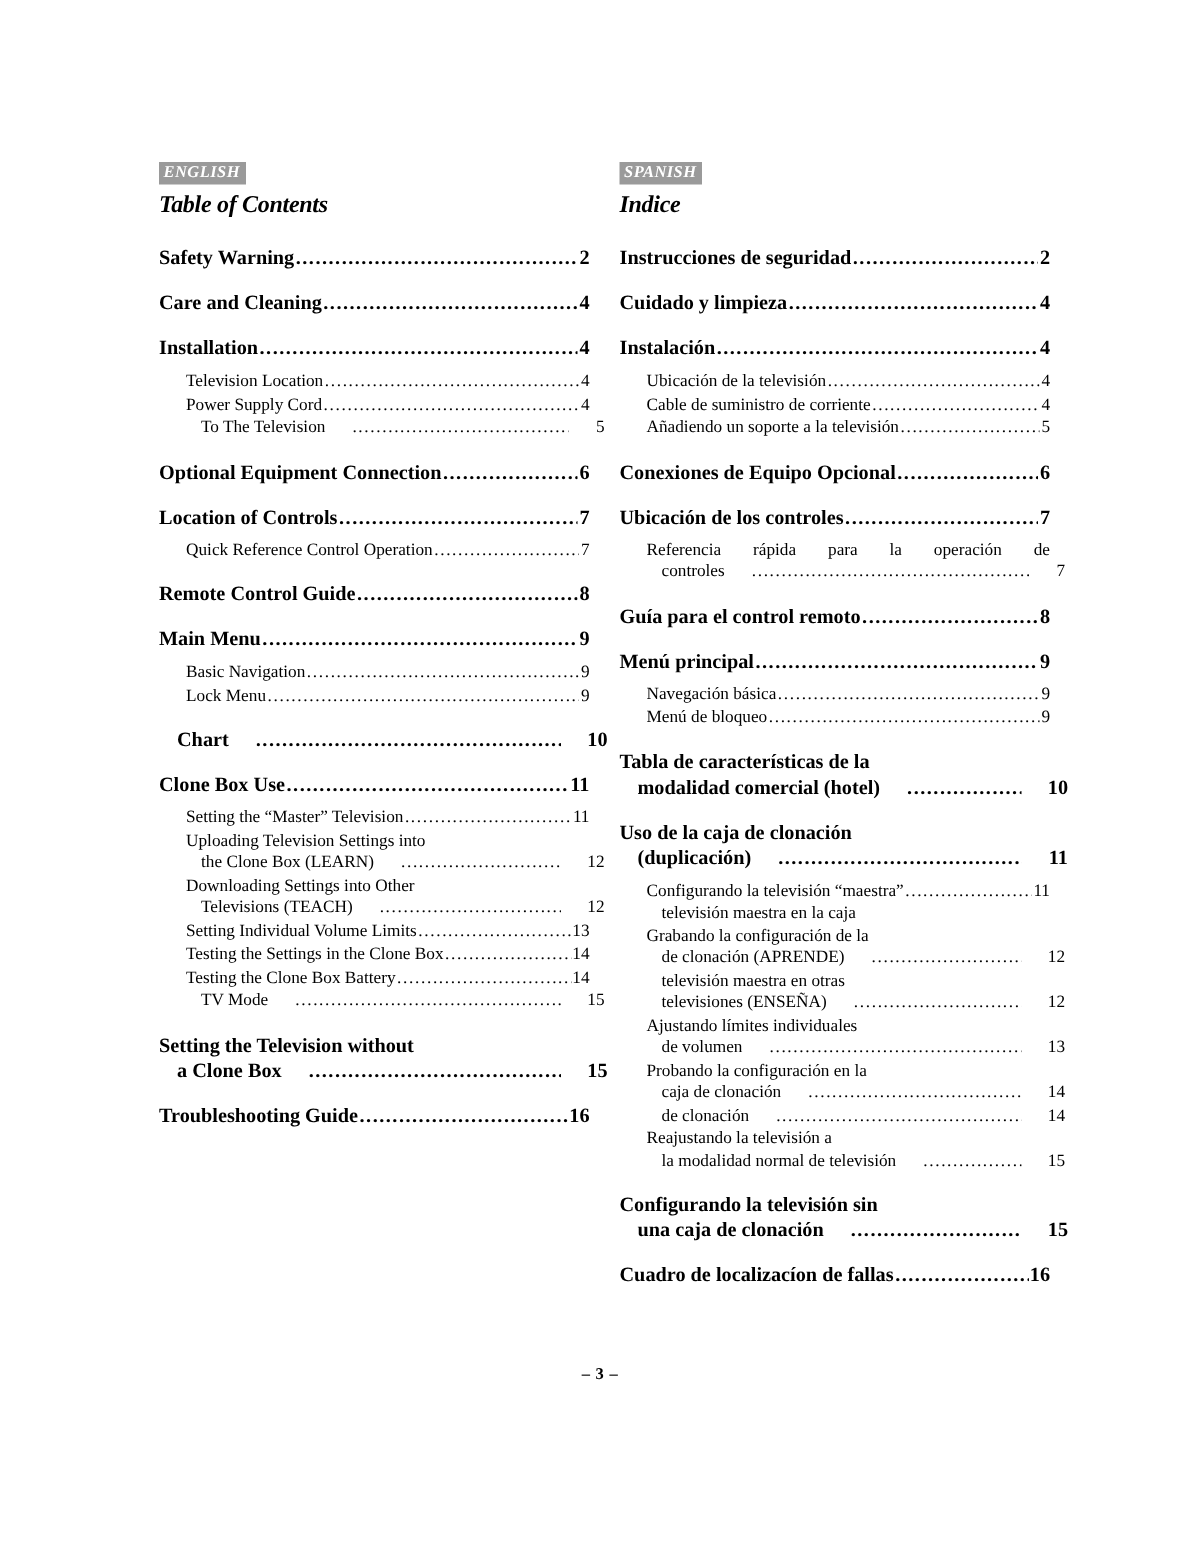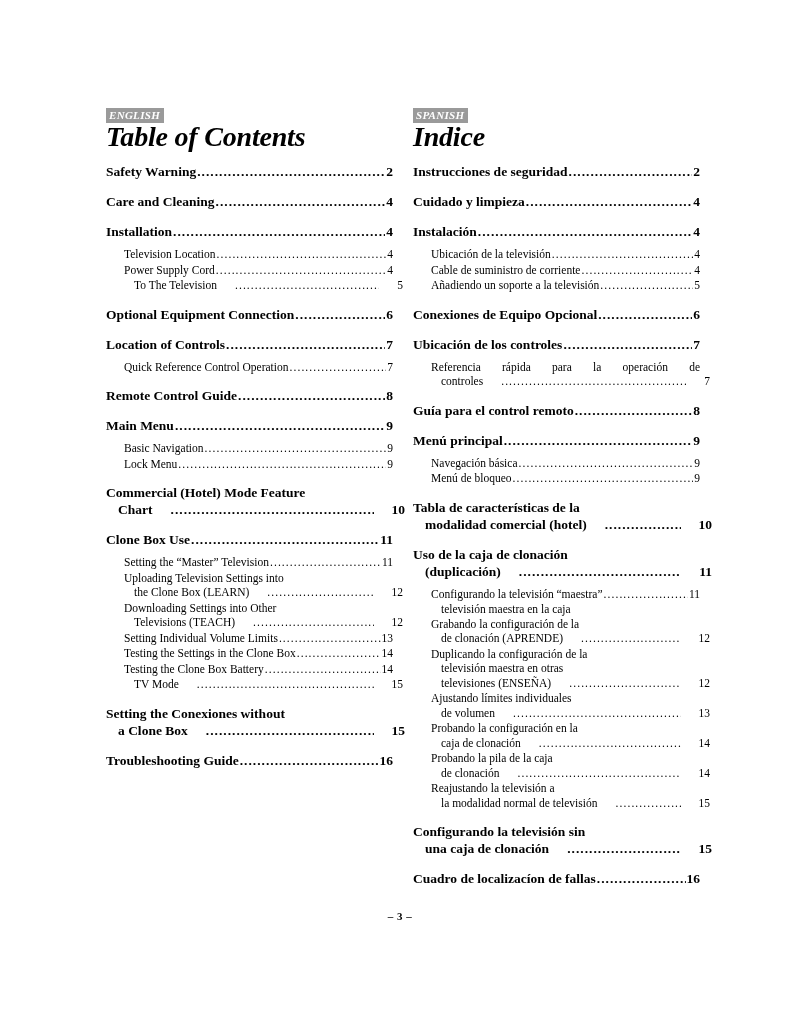--- a/index.html
+++ b/index.html
@@ -49,21 +49,21 @@
     font-weight: bold;
     font-size: 11px;
     letter-spacing: 0.3px;
     line-height: 13px;
     padding: 1px 4px 1px 3px;
     margin-bottom: 2px;
   }
 
   
   .col-title {
-    font-size: 28px;
+    font-size: 16px;
     font-weight: bold;
     font-style: italic;
     line-height: 24px;
     margin: 0 0 14px 0;
     letter-spacing: -0.2px;
   }
 
   
   .toc-list {
     margin: 0;
@@ -250,21 +250,20 @@
             </div>
           </div>
           <div class="entry lvl2">
             <div class="row">
               <span class="label">Lock Menu</span>
               <span class="leader">..........................................................................................</span>
               <span class="pageno">9</span>
             </div>
           </div>
           <div class="entry lvl1">
-            <span class="textline">Commercial (Hotel) Mode Feature</span>
             <div class="row cont">
               <span class="label">Chart</span>
               <span class="leader">..........................................................................................</span>
               <span class="pageno">10</span>
             </div>
           </div>
           <div class="entry lvl1">
             <div class="row">
               <span class="label">Clone Box Use</span>
               <span class="leader">..........................................................................................</span>
@@ -316,21 +315,21 @@
             </div>
           </div>
           <div class="entry lvl2">
             <div class="row cont">
               <span class="label">TV Mode</span>
               <span class="leader">..........................................................................................</span>
               <span class="pageno">15</span>
             </div>
           </div>
           <div class="entry lvl1">
-            <span class="textline">Setting the Conexiones without</span>
+            <span class="textline">Setting the Television without</span>
             <div class="row cont">
               <span class="label">a Clone Box</span>
               <span class="leader">..........................................................................................</span>
               <span class="pageno">15</span>
             </div>
           </div>
           <div class="entry lvl1">
             <div class="row">
               <span class="label">Troubleshooting Guide</span>
               <span class="leader">..........................................................................................</span>
@@ -457,21 +456,20 @@
           <div class="entry lvl2">
             <span class="textline cont">televisión maestra en la caja</span>
             <span class="textline">Grabando la configuración de la</span>
             <div class="row cont">
               <span class="label">de clonación (APRENDE)</span>
               <span class="leader">..........................................................................................</span>
               <span class="pageno">12</span>
             </div>
           </div>
           <div class="entry lvl2">
-            <span class="textline">Duplicando la configuración de la</span>
             <span class="textline cont">televisión maestra en otras</span>
             <div class="row cont">
               <span class="label">televisiones (ENSEÑA)</span>
               <span class="leader">..........................................................................................</span>
               <span class="pageno">12</span>
             </div>
           </div>
           <div class="entry lvl2">
             <span class="textline">Ajustando límites individuales</span>
             <div class="row cont">
@@ -482,21 +480,20 @@
           </div>
           <div class="entry lvl2">
             <span class="textline">Probando la configuración en la</span>
             <div class="row cont">
               <span class="label">caja de clonación</span>
               <span class="leader">..........................................................................................</span>
               <span class="pageno">14</span>
             </div>
           </div>
           <div class="entry lvl2">
-            <span class="textline">Probando la pila de la caja</span>
             <div class="row cont">
               <span class="label">de clonación</span>
               <span class="leader">..........................................................................................</span>
               <span class="pageno">14</span>
             </div>
           </div>
           <div class="entry lvl2">
             <span class="textline">Reajustando la televisión a</span>
             <div class="row cont">
               <span class="label">la modalidad normal de televisión</span>

